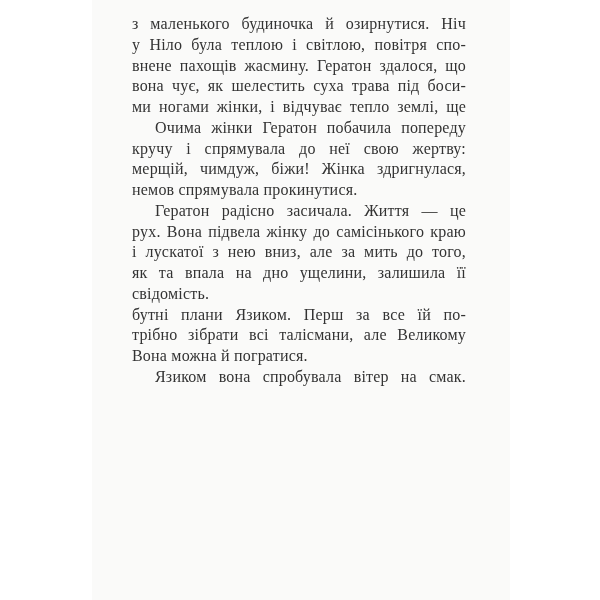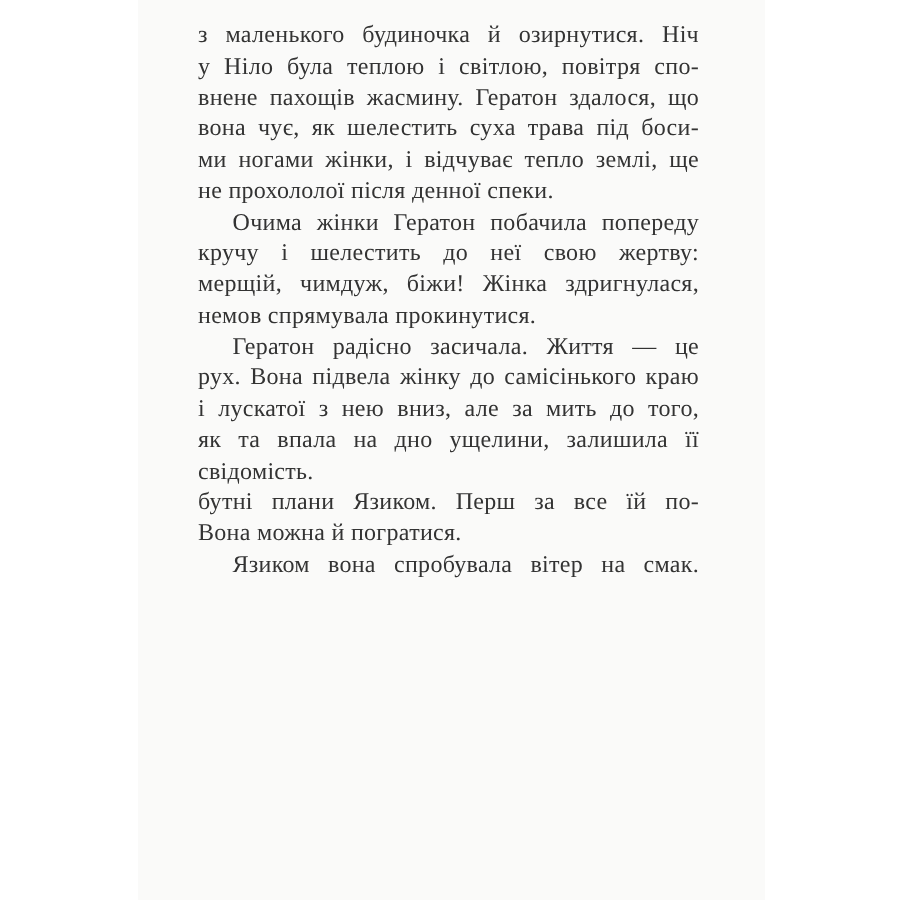--- a/index.html
+++ b/index.html
@@ -58,37 +58,37 @@
 
 <div class="stage">
   <div class="book-page">
     <div class="page-text">
         <div class="paragraph">
           <div class="line">з маленького будиночка й озирнутися. Ніч</div>
           <div class="line">у Ніло була теплою і світлою, повітря спо-</div>
           <div class="line">внене пахощів жасмину. Гератон здалося, що</div>
           <div class="line">вона чує, як шелестить суха трава під боси-</div>
           <div class="line">ми ногами жінки, і відчуває тепло землі, ще</div>
-          <div class="line last">не прохололої після денної спеки.</div>
         </div>
         <div class="paragraph">
           <div class="line first-indent">Очима жінки Гератон побачила попереду</div>
-          <div class="line">кручу і шелестить до неї свою жертву:</div>
+          <div class="line">кручу і спрямувала до неї свою жертву:</div>
           <div class="line">мерщій, чимдуж, біжи! Жінка здригнулася,</div>
           <div class="line last">немов спрямувала прокинутися.</div>
         </div>
         <div class="paragraph">
           <div class="line first-indent">Гератон радісно засичала. Життя — це</div>
           <div class="line">рух. Вона підвела жінку до самісінького краю</div>
           <div class="line">і лускатої з нею вниз, але за мить до того,</div>
           <div class="line">як та впала на дно ущелини, залишила її</div>
           <div class="line last">свідомість.</div>
         </div>
         <div class="paragraph">
           <div class="line">бутні плани Язиком. Перш за все їй по-</div>
+          <div class="line">трібно зібрати всі талісмани, але Великому</div>
           <div class="line last">Вона можна й погратися.</div>
         </div>
         <div class="paragraph">
           <div class="line first-indent">Язиком вона спробувала вітер на смак.</div>
         </div>
       </div>
   </div>
 </div>
 
 </body></html>

